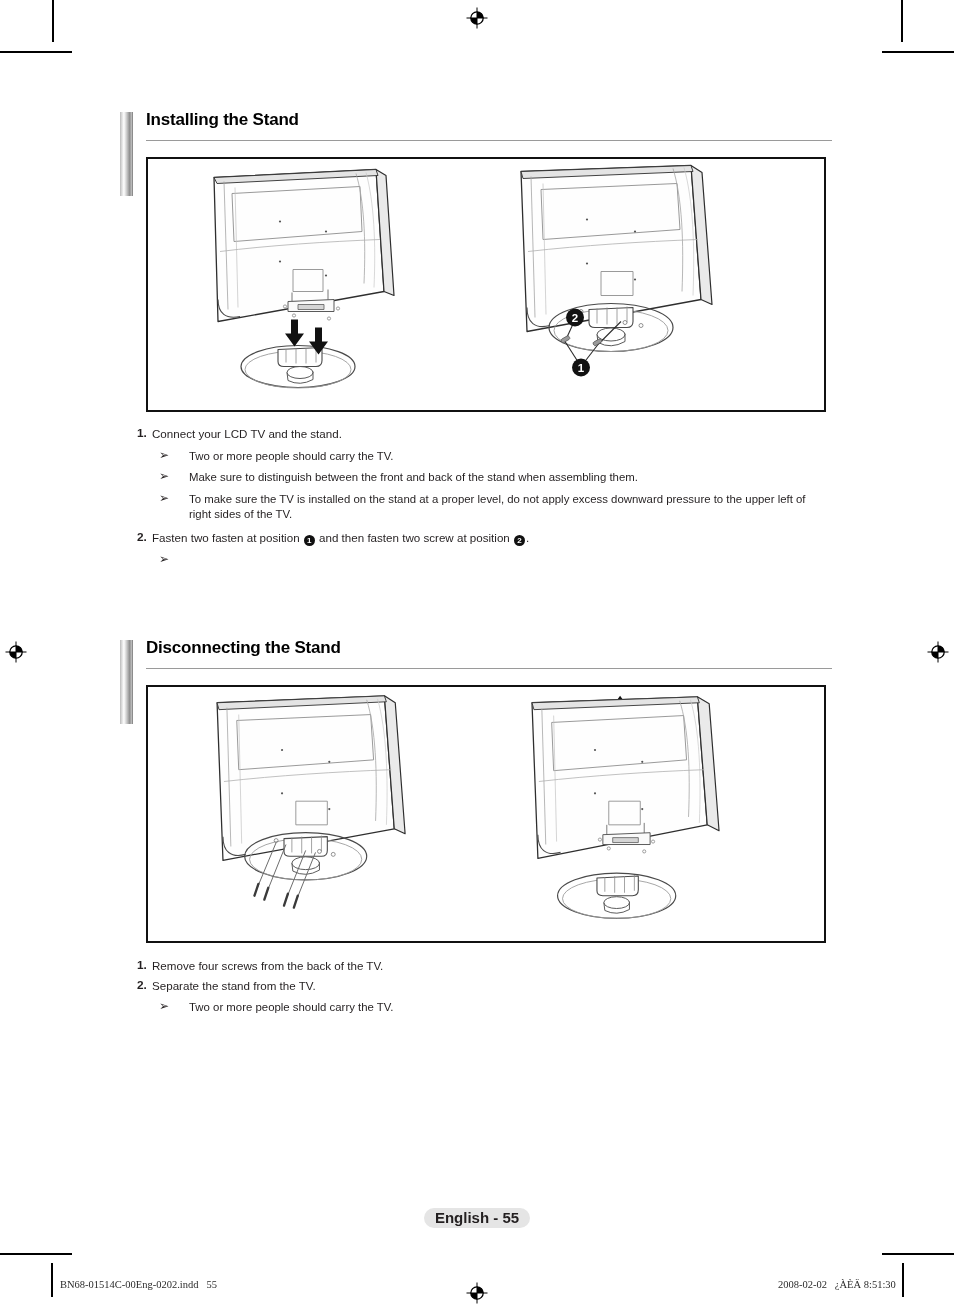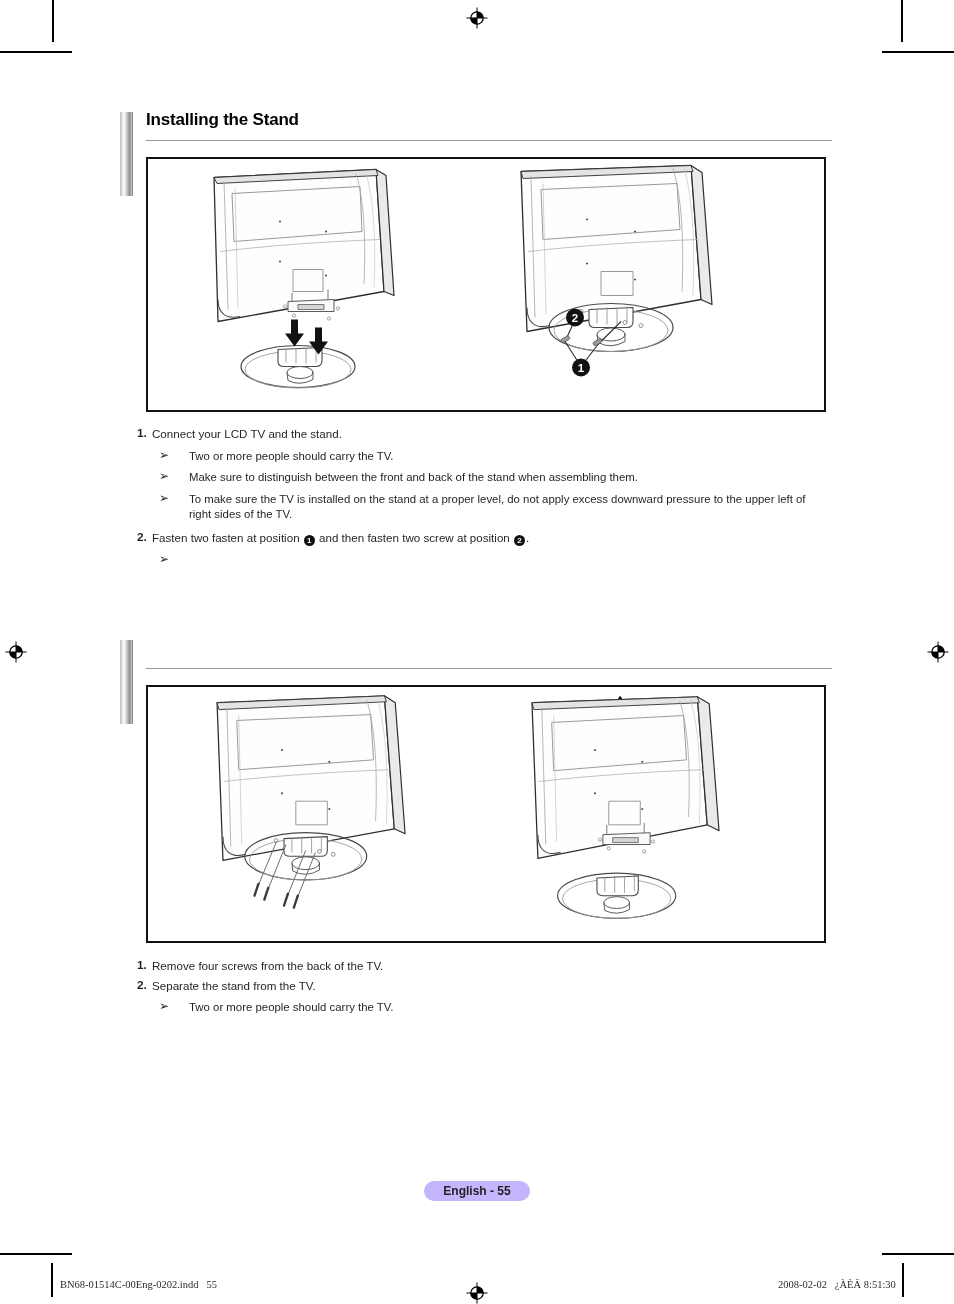--- a/index.html
+++ b/index.html
@@ -141,25 +141,25 @@
     font-weight: bold;
     line-height: 11px;
     text-align: center;
     vertical-align: -1px;
     margin: 0 1px;
   }
 
   
   .page-pill {
     position: absolute;
-    left: 424px; top: 1181px;
+    left: 424px; top: 1208px;
     width: 106px; height: 20px;
-    background: #c4b5fd;
+    background: #e5e5e5;
     border-radius: 10px;
-    font-size: 12px;
+    font-size: 15px;
     font-weight: bold;
     color: #231f20;
     text-align: center;
     line-height: 20px;
   }
 
   
   .slug {
     position: absolute;
     font-family: Liberation Serif, serif;
@@ -378,20 +378,21 @@
 
     <div class="sub" style="padding-right:22px;">
       <span class="sub-marker">➢</span>
     </div>
   </div>
 
   <div class="section" id="section-disconnect">
 
     <div class="section-head">
       <div class="head-bar"></div>
+      <div class="head-title">Disconnecting the Stand</div>
       <div class="head-rule"></div>
     </div>
 
     <div class="figure-box" id="figbox-disconnect">
       <div class="fig-inner">
 
         <div class="fig-art" style="left:45px;width:310px;">
           <svg viewBox="0 0 310 258" preserveAspectRatio="xMidYMid meet">
             <g fill="none" stroke="#3a3a3a" stroke-width="1.1" stroke-linejoin="round">
               <path d="M22 16 L192 9 L202 144 L28 176 Z" fill="#fefefe" stroke="#2e2e2e" stroke-width="1.3"></path>

